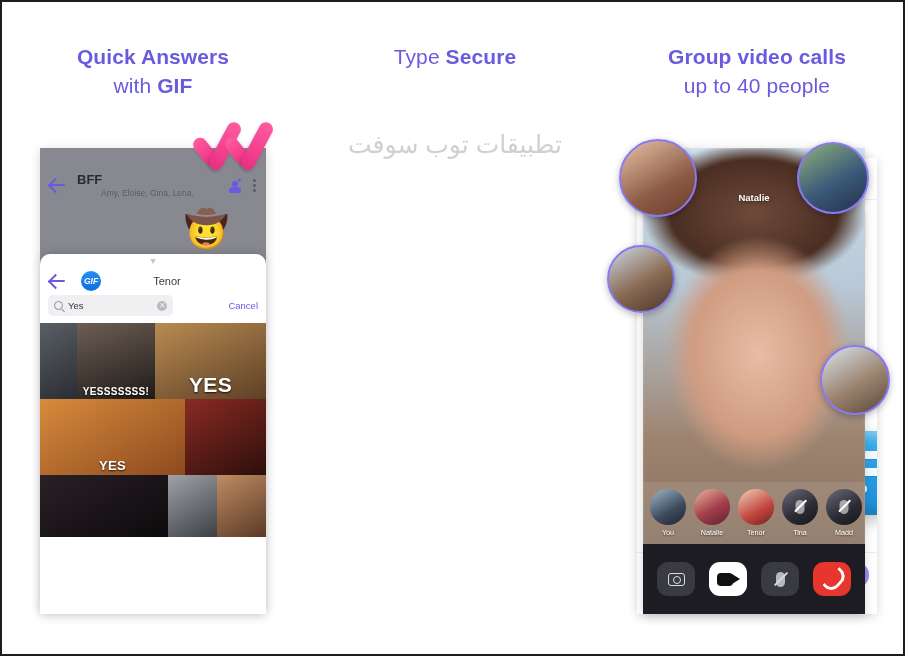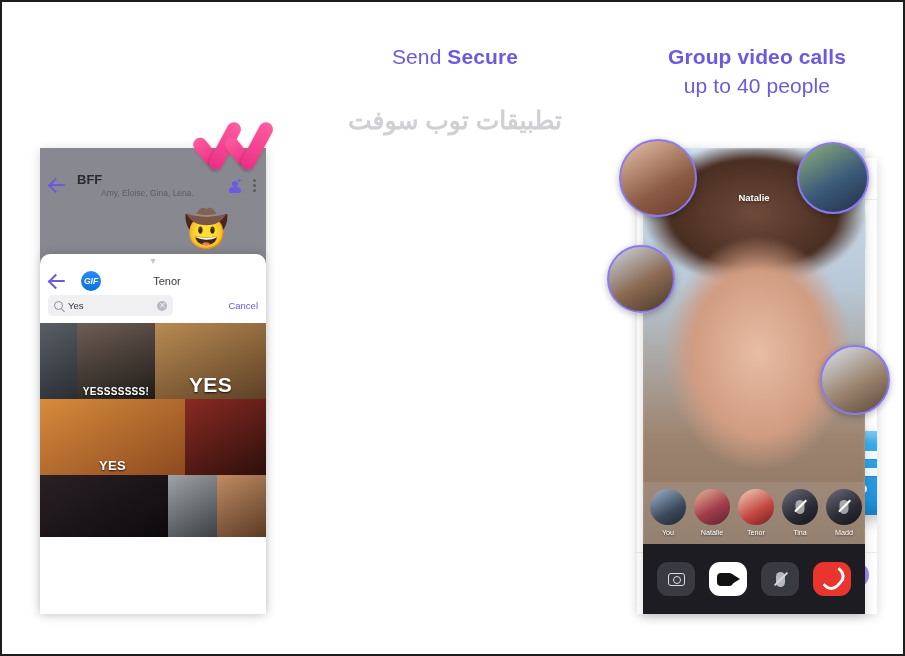--- a/index.html
+++ b/index.html
@@ -48,25 +48,25 @@
     color: #6a5ae0;
     font-size: 21px;
     line-height: 29px;
     font-weight: 400;
     letter-spacing: .1px;
   }
   .headline b { font-weight: 700; }
   .headline.bold-first .l1 { font-weight: 700; }
 
   .arabic-wm {
-    position: absolute; left: 0; right: 0; top: 104px;
+    position: absolute; left: 0; right: 0; top: 128px;
     text-align: center;
     color: #cfcfd4;
     font-size: 25px;
-    font-weight: 700;
+    font-weight: 400;
     letter-spacing: .5px;
     direction: rtl;
     text-shadow: 0 1px 1px rgba(255,255,255,.9);
   }
 
   
   .phone {
     position: absolute;
     background: #ffffff;
     overflow: hidden;
@@ -417,20 +417,24 @@
 
 <div id="root">
 
   <div class="bg-white"></div>
   <div class="bg-purple"></div>
   <div class="bg-white-col c1"></div>
   <div class="bg-white-col c2"></div>
   <div class="bg-white-col c3"></div>
 
   <div class="panel p1">
+    <div class="headline bold-first">
+      <div class="l1"><span>Quick Answers</span></div>
+      <div><span>with </span><b>GIF</b></div>
+    </div>
 
     <div class="phone p1-phone">
       <div class="p1-dim">
         <div class="p1-hdr">
           <div class="backarrow"></div>
           <div class="hdr-texts">
             <div class="hdr-title">BFF</div>
             <div class="hdr-sub">Amy, Eloise, Gina, Lena.</div>
           </div>
           <div class="hdr-icons">
@@ -495,21 +499,21 @@
             <div class="gif-cell" style="width: 128px; height: 62px; background: linear-gradient(150deg, rgb(42, 32, 38), rgb(12, 10, 12));"></div>
             <div class="gif-cell" style="width: 49px; height: 62px; background: linear-gradient(150deg, rgb(159, 163, 168), rgb(60, 63, 68));"></div>
             <div class="gif-cell" style="width: 49px; height: 62px; background: linear-gradient(150deg, rgb(192, 140, 99), rgb(90, 58, 38));"></div>
           </div>
         </div>
     </div>
   </div>
 
   <div class="panel p2">
     <div class="headline">
-      <div><span>Send </span><b>Secure</b></div>
+      <div><span>Type </span><b>Secure</b></div>
     </div>
     <div class="arabic-wm">تطبيقات توب سوفت</div>
 
     <div class="phone p2-phone">
       <div class="p2-hdr">
         <div class="backarrow"></div>
         <div class="hdr-texts">
           <div class="hdr-title">BFF</div>
           <div class="hdr-sub">Amy, Eloise, Gina, Lena, Maddy</div>
         </div>

